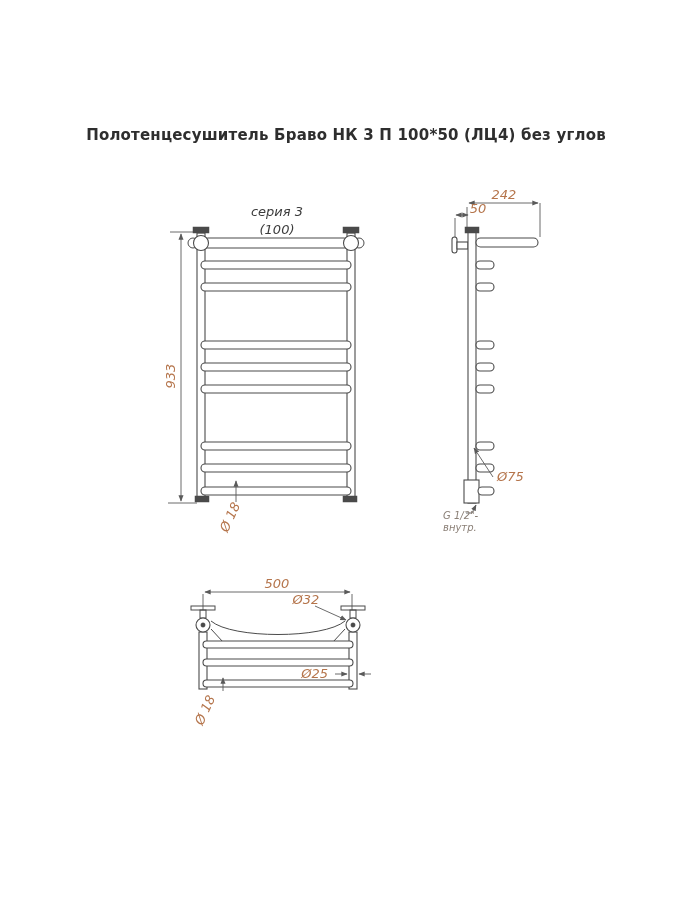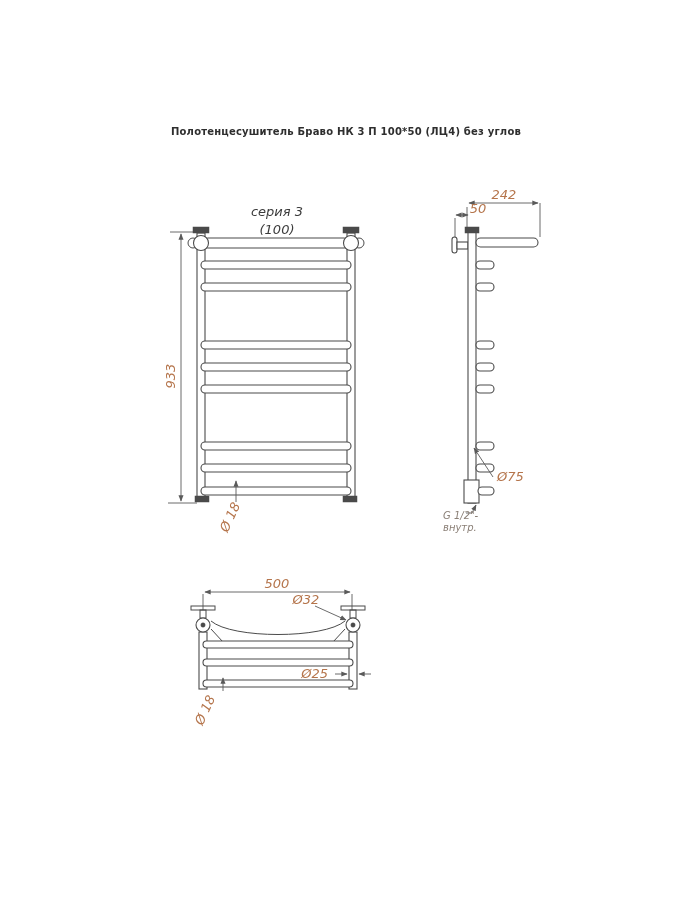--- a/index.html
+++ b/index.html
@@ -1,19 +1,19 @@
 <!DOCTYPE html>
 <html><head>
 <meta charset="utf-8">
 <style>
   html,body{margin:0;padding:0;background:#ffffff;}
   .page{position:relative;width:700px;height:916px;background:#ffffff;overflow:hidden;
         font-family:"DejaVu Sans", sans-serif;}
   .title{position:absolute;left:0;top:126px;width:692px;text-align:center;
-         font-size:10px;font-weight:600;color:#2e2e2e;letter-spacing:.2px;}
+         font-size:15px;font-weight:600;color:#2e2e2e;letter-spacing:.2px;}
   svg{position:absolute;left:0;top:0;}
   .tube{fill:#ffffff;stroke:#4b4b4b;stroke-width:1.1;}
   .thin{fill:none;stroke:#4b4b4b;stroke-width:1;}
   .dimline{fill:none;stroke:#5a5a5a;stroke-width:0.9;}
   .dark{fill:#4a4a4a;stroke:#4a4a4a;stroke-width:0.5;}
   .dimtext{font-size:13px;font-style:italic;fill:#b5754c;}
   .dimtext-sm{font-size:10px;font-style:italic;fill:#8a7f76;}
   .labeltext{font-size:13px;font-style:italic;fill:#3c3c3c;}
 </style>
 </head>

